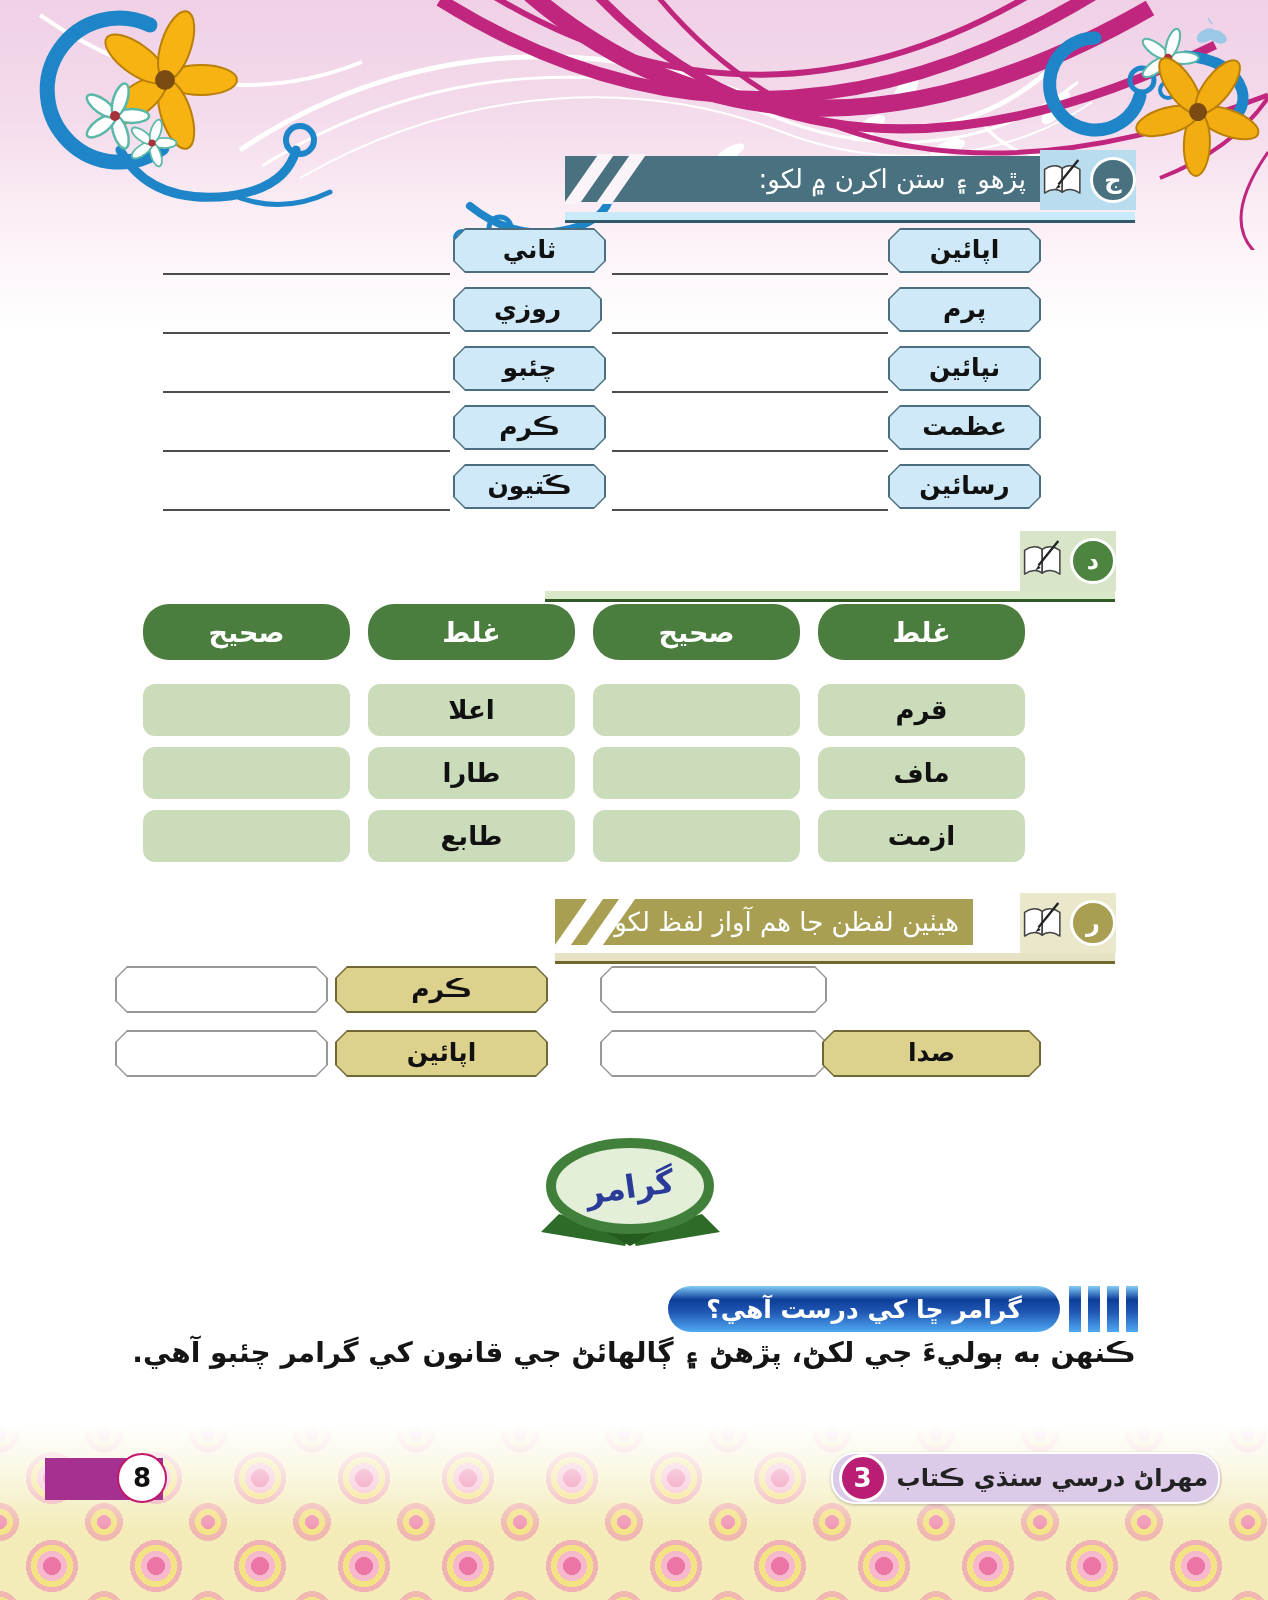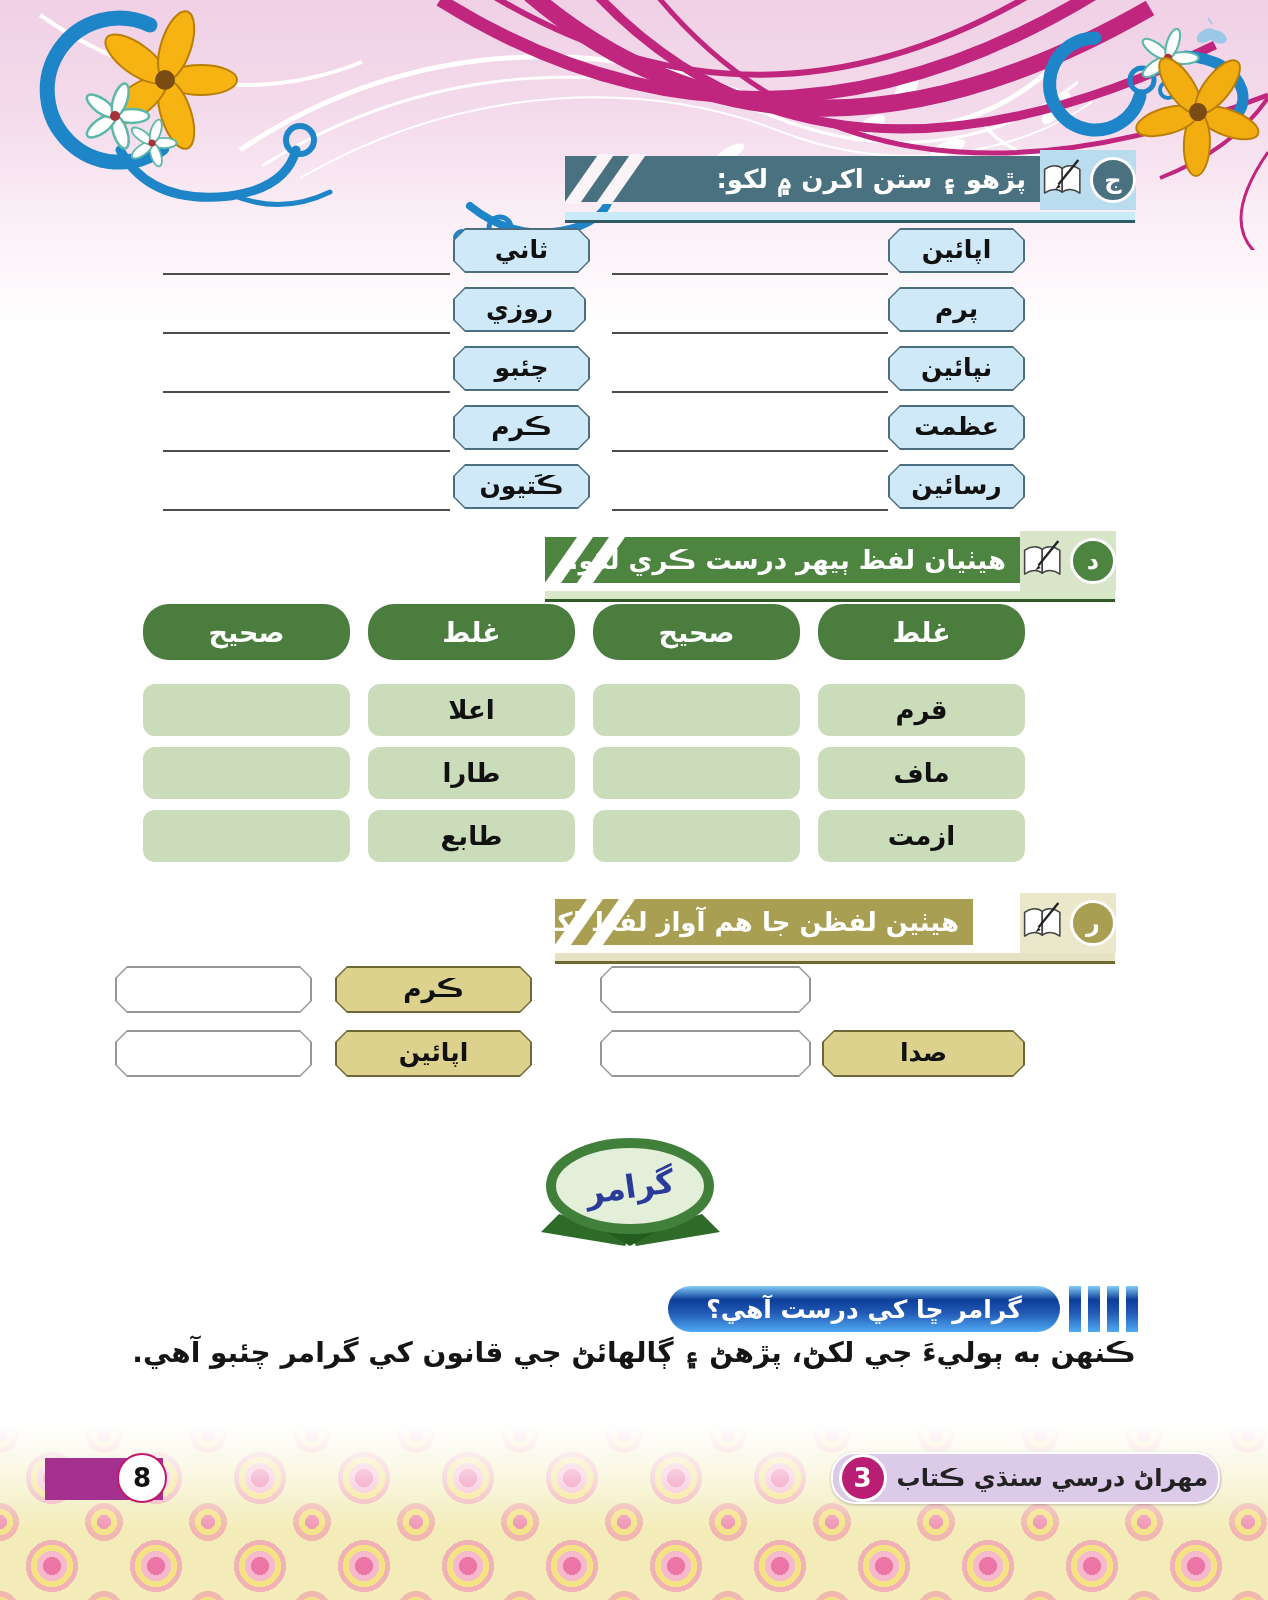--- a/index.html
+++ b/index.html
@@ -3,27 +3,27 @@
 <meta charset="utf-8">
 <style>
   html,body{margin:0;padding:0;background:#fff;}
   .page{position:relative;width:1268px;height:1600px;margin:0 auto;overflow:hidden;
     font-family:"DejaVu Sans",sans-serif;
     background:linear-gradient(180deg,#f0d0e5 0px,#f4dcec 120px,#fbeff6 220px,#ffffff 330px,#ffffff 100%);}
   
   .bar{position:absolute;height:46px;}
   .bar .slash{position:absolute;top:-2px;bottom:-2px;width:16px;background:#faf3f8;transform:skewX(-35deg);}
   .bar-title{position:absolute;right:14px;top:0;bottom:0;display:flex;align-items:center;
-    color:#fff;font-size:26px;font-weight:bold;direction:rtl;white-space:nowrap;}
+    color:#fff;font-size:26px;font-weight:normal;direction:rtl;white-space:nowrap;}
   .iconbox{position:absolute;width:96px;height:60px;display:flex;align-items:center;justify-content:center;gap:4px;}
   .letter-circle{width:46px;height:46px;border-radius:50%;border:3px solid #fff;color:#fff;
     display:flex;align-items:center;justify-content:center;font-size:24px;font-weight:bold;box-sizing:border-box;}
   .underline{position:absolute;height:8px;}
   
-  .octo{position:absolute;clip-path:polygon(12px 0,calc(100% - 12px) 0,100% 12px,100% calc(100% - 12px),calc(100% - 12px) 100%,12px 100%,0 calc(100% - 12px),0 12px);}
+  .octo{position:absolute;clip-path:polygon(12px 0,calc(100% - 12px) 0,100% 12px,100% calc(100% - 12px),calc(100% - 12px) 100%,12px 100%,0 calc(100% - 12px),0 12px);padding-left:16px;}
   .octo .inner{position:absolute;inset:2px;display:flex;align-items:center;justify-content:center;
     clip-path:polygon(10px 0,calc(100% - 10px) 0,100% 10px,100% calc(100% - 10px),calc(100% - 10px) 100%,10px 100%,0 calc(100% - 10px),0 10px);
     font-size:25px;font-weight:bold;color:#111;direction:rtl;padding-bottom:3px;}
   .octo.blue{background:#4b6f80;}  .octo.blue .inner{background:#cfe9f8;}
   .octo.khaki{background:#6f6836;} .octo.khaki .inner{background:#dcd28e;}
   .octo.white{background:#979797;} .octo.white .inner{background:#ffffff;}
   .ansline{position:absolute;height:0;border-top:2px solid #4d4d4d;}
   
   .th{position:absolute;width:207px;height:56px;background:#4a7d3e;border-radius:26px;color:#fff;
     display:flex;align-items:center;justify-content:center;font-size:27px;font-weight:bold;direction:rtl;}
@@ -214,25 +214,20 @@
 
   <div class="octo blue" style="left:888px;top:464px;width:137px;height:45px;">
       <div class="inner">رسائين</div>
     </div>
   <div class="ansline" style="left:612px;top:509px;width:276px;"></div>
   <div class="octo blue" style="left:453px;top:464px;width:137px;height:45px;">
       <div class="inner">ڪَتيون</div>
     </div>
   <div class="ansline" style="left:163px;top:509px;width:287px;"></div>
 
-  <div class="bar" style="left:545px;top:537px;width:475px;background:#4d8540;">
-    <div class="slash" style="left:16px;background:#fff;"></div>
-    <div class="slash" style="left:48px;background:#fff;"></div>
-    <div class="bar-title">هيٺيان لفظ ٻيهر درست ڪري لکو.</div>
-  </div>
   <div class="iconbox" style="left:1020px;top:531px;background:#d9e5c9;">
     <svg width="46" height="44" viewBox="0 0 60 56">
       <g stroke="#444" stroke-width="2" fill="#fff" stroke-linejoin="round">
         <path d="M6 14 C14 8 24 8 29 13 L29 44 C24 39 14 39 6 45 Z"></path>
         <path d="M52 14 C44 8 34 8 29 13 L29 44 C34 39 44 39 52 45 Z"></path>
       </g>
       <line x1="50" y1="2" x2="24" y2="34" stroke="#222" stroke-width="3"></line>
       <path d="M24 34 l-4 6 l7 -3 z" fill="#222"></path>
     </svg>
     <div class="letter-circle" style="background:#4d8540;">د</div>

